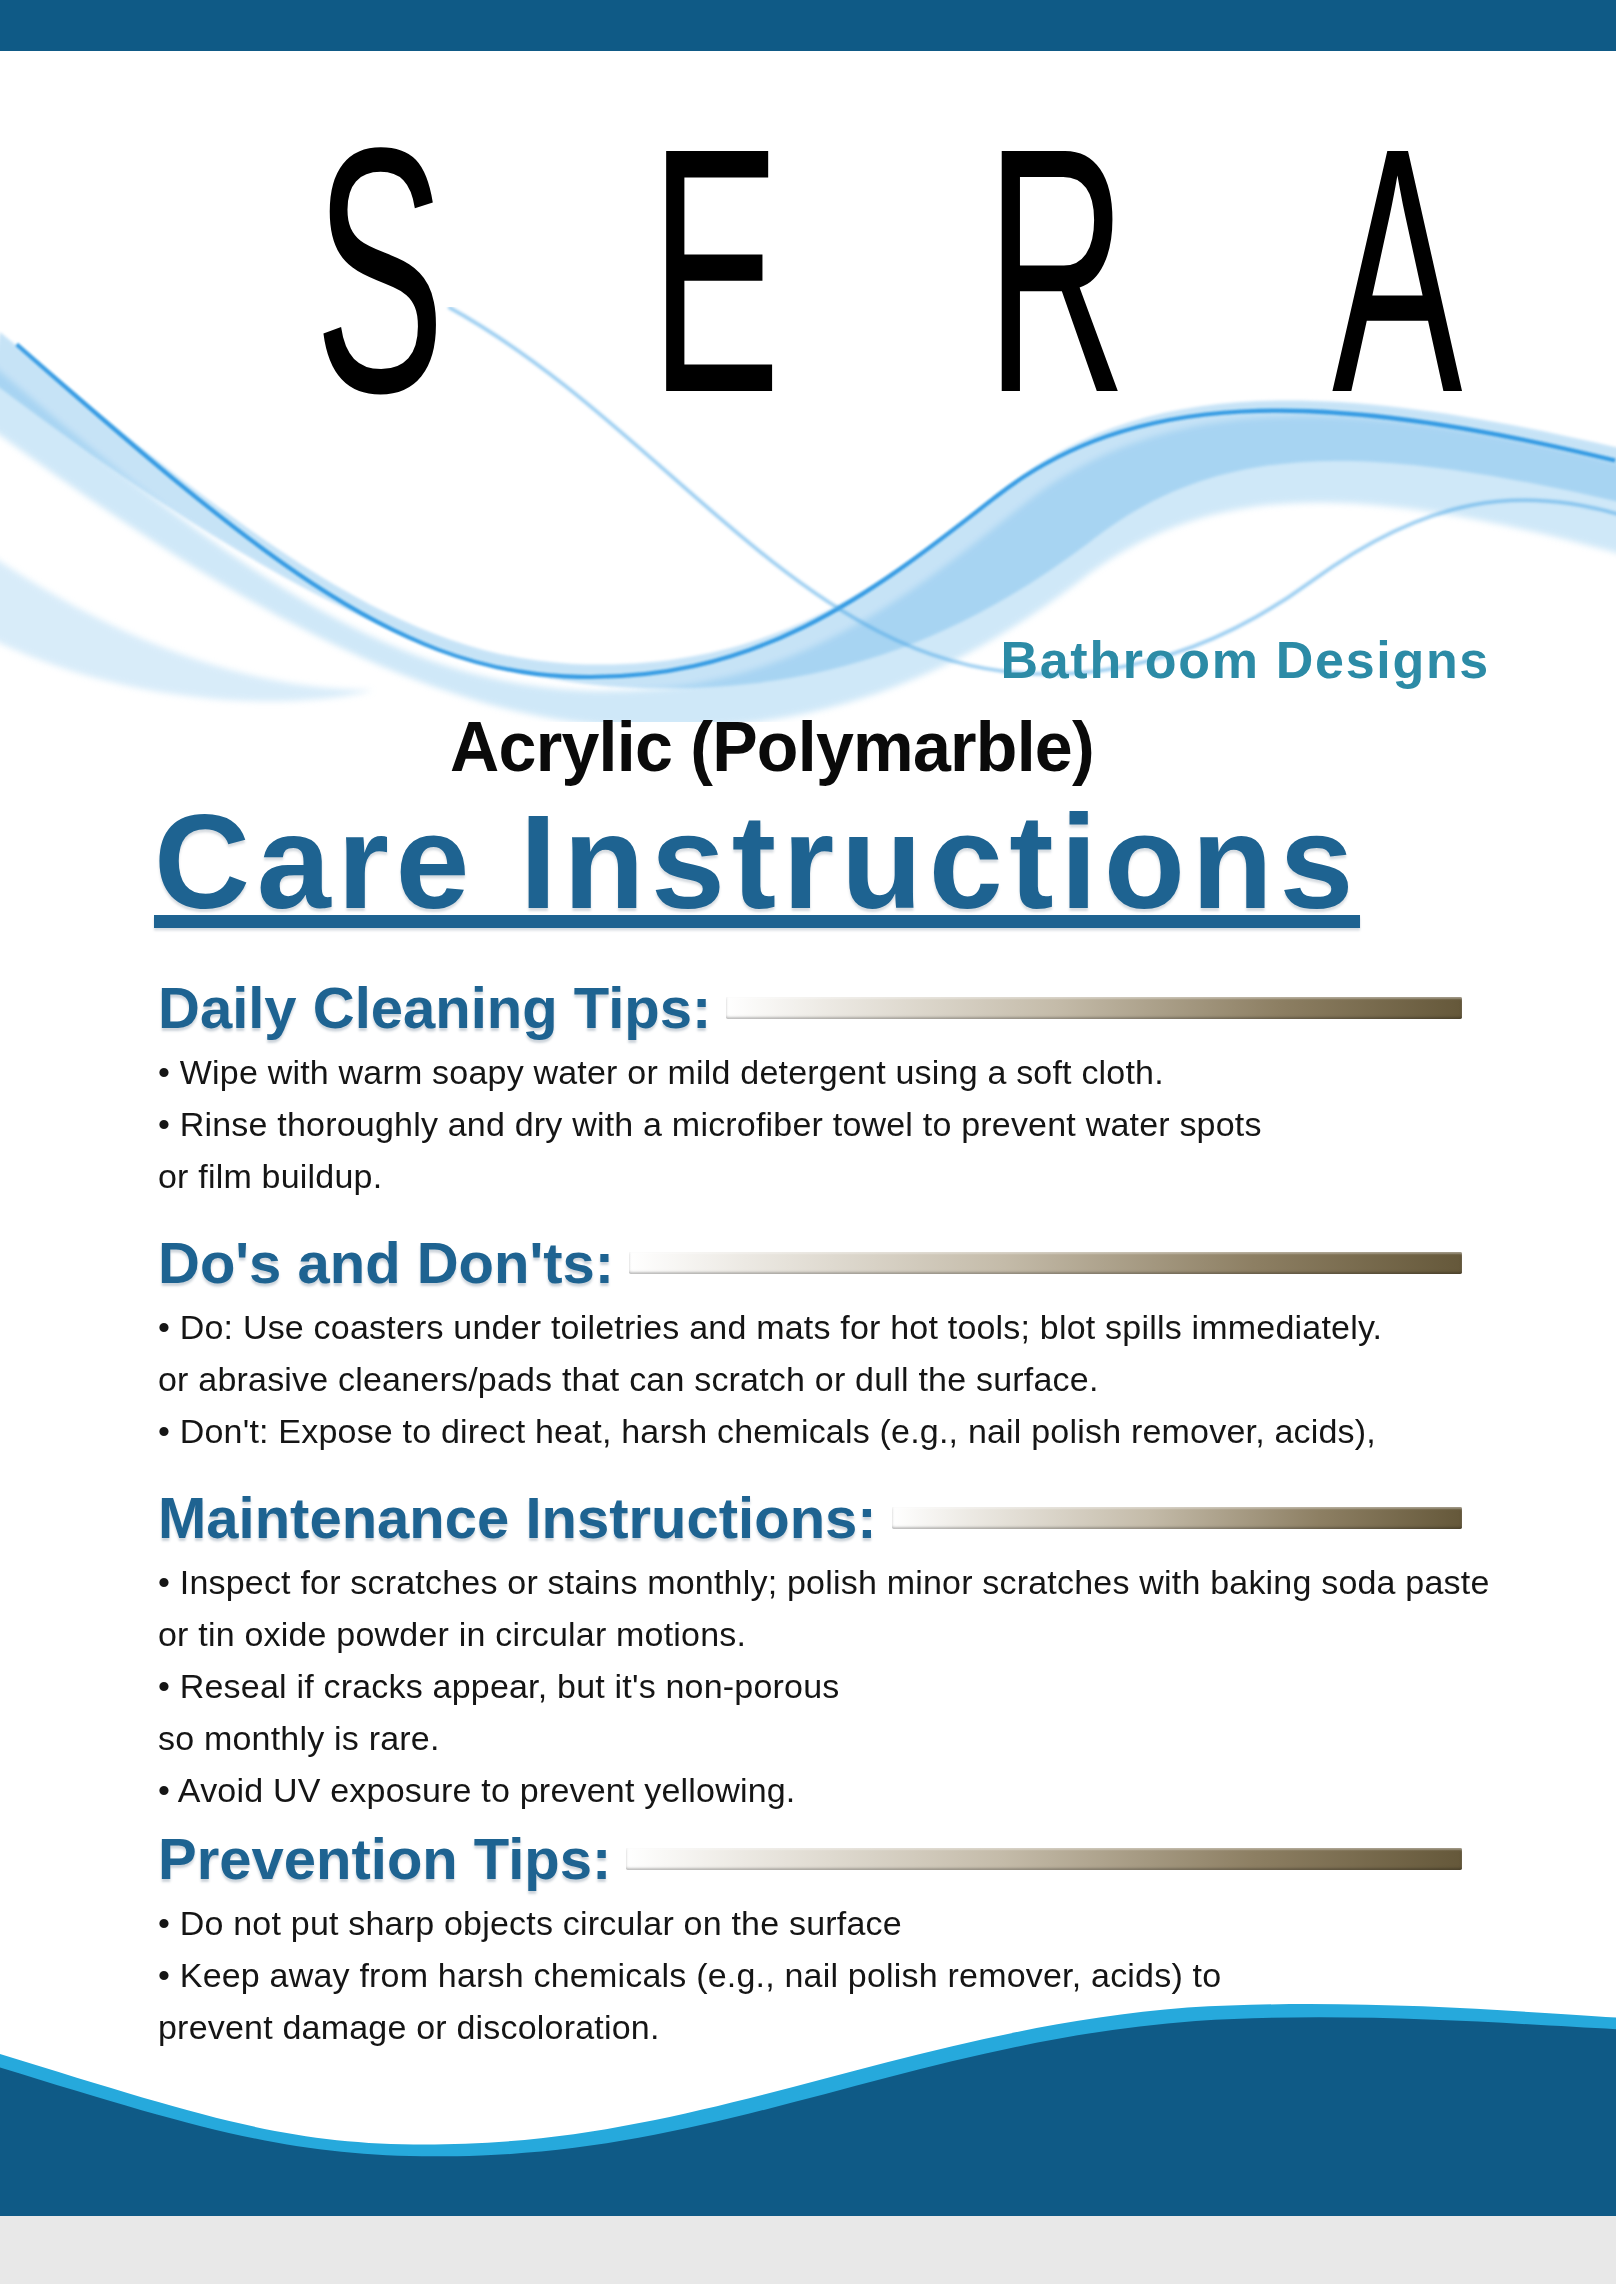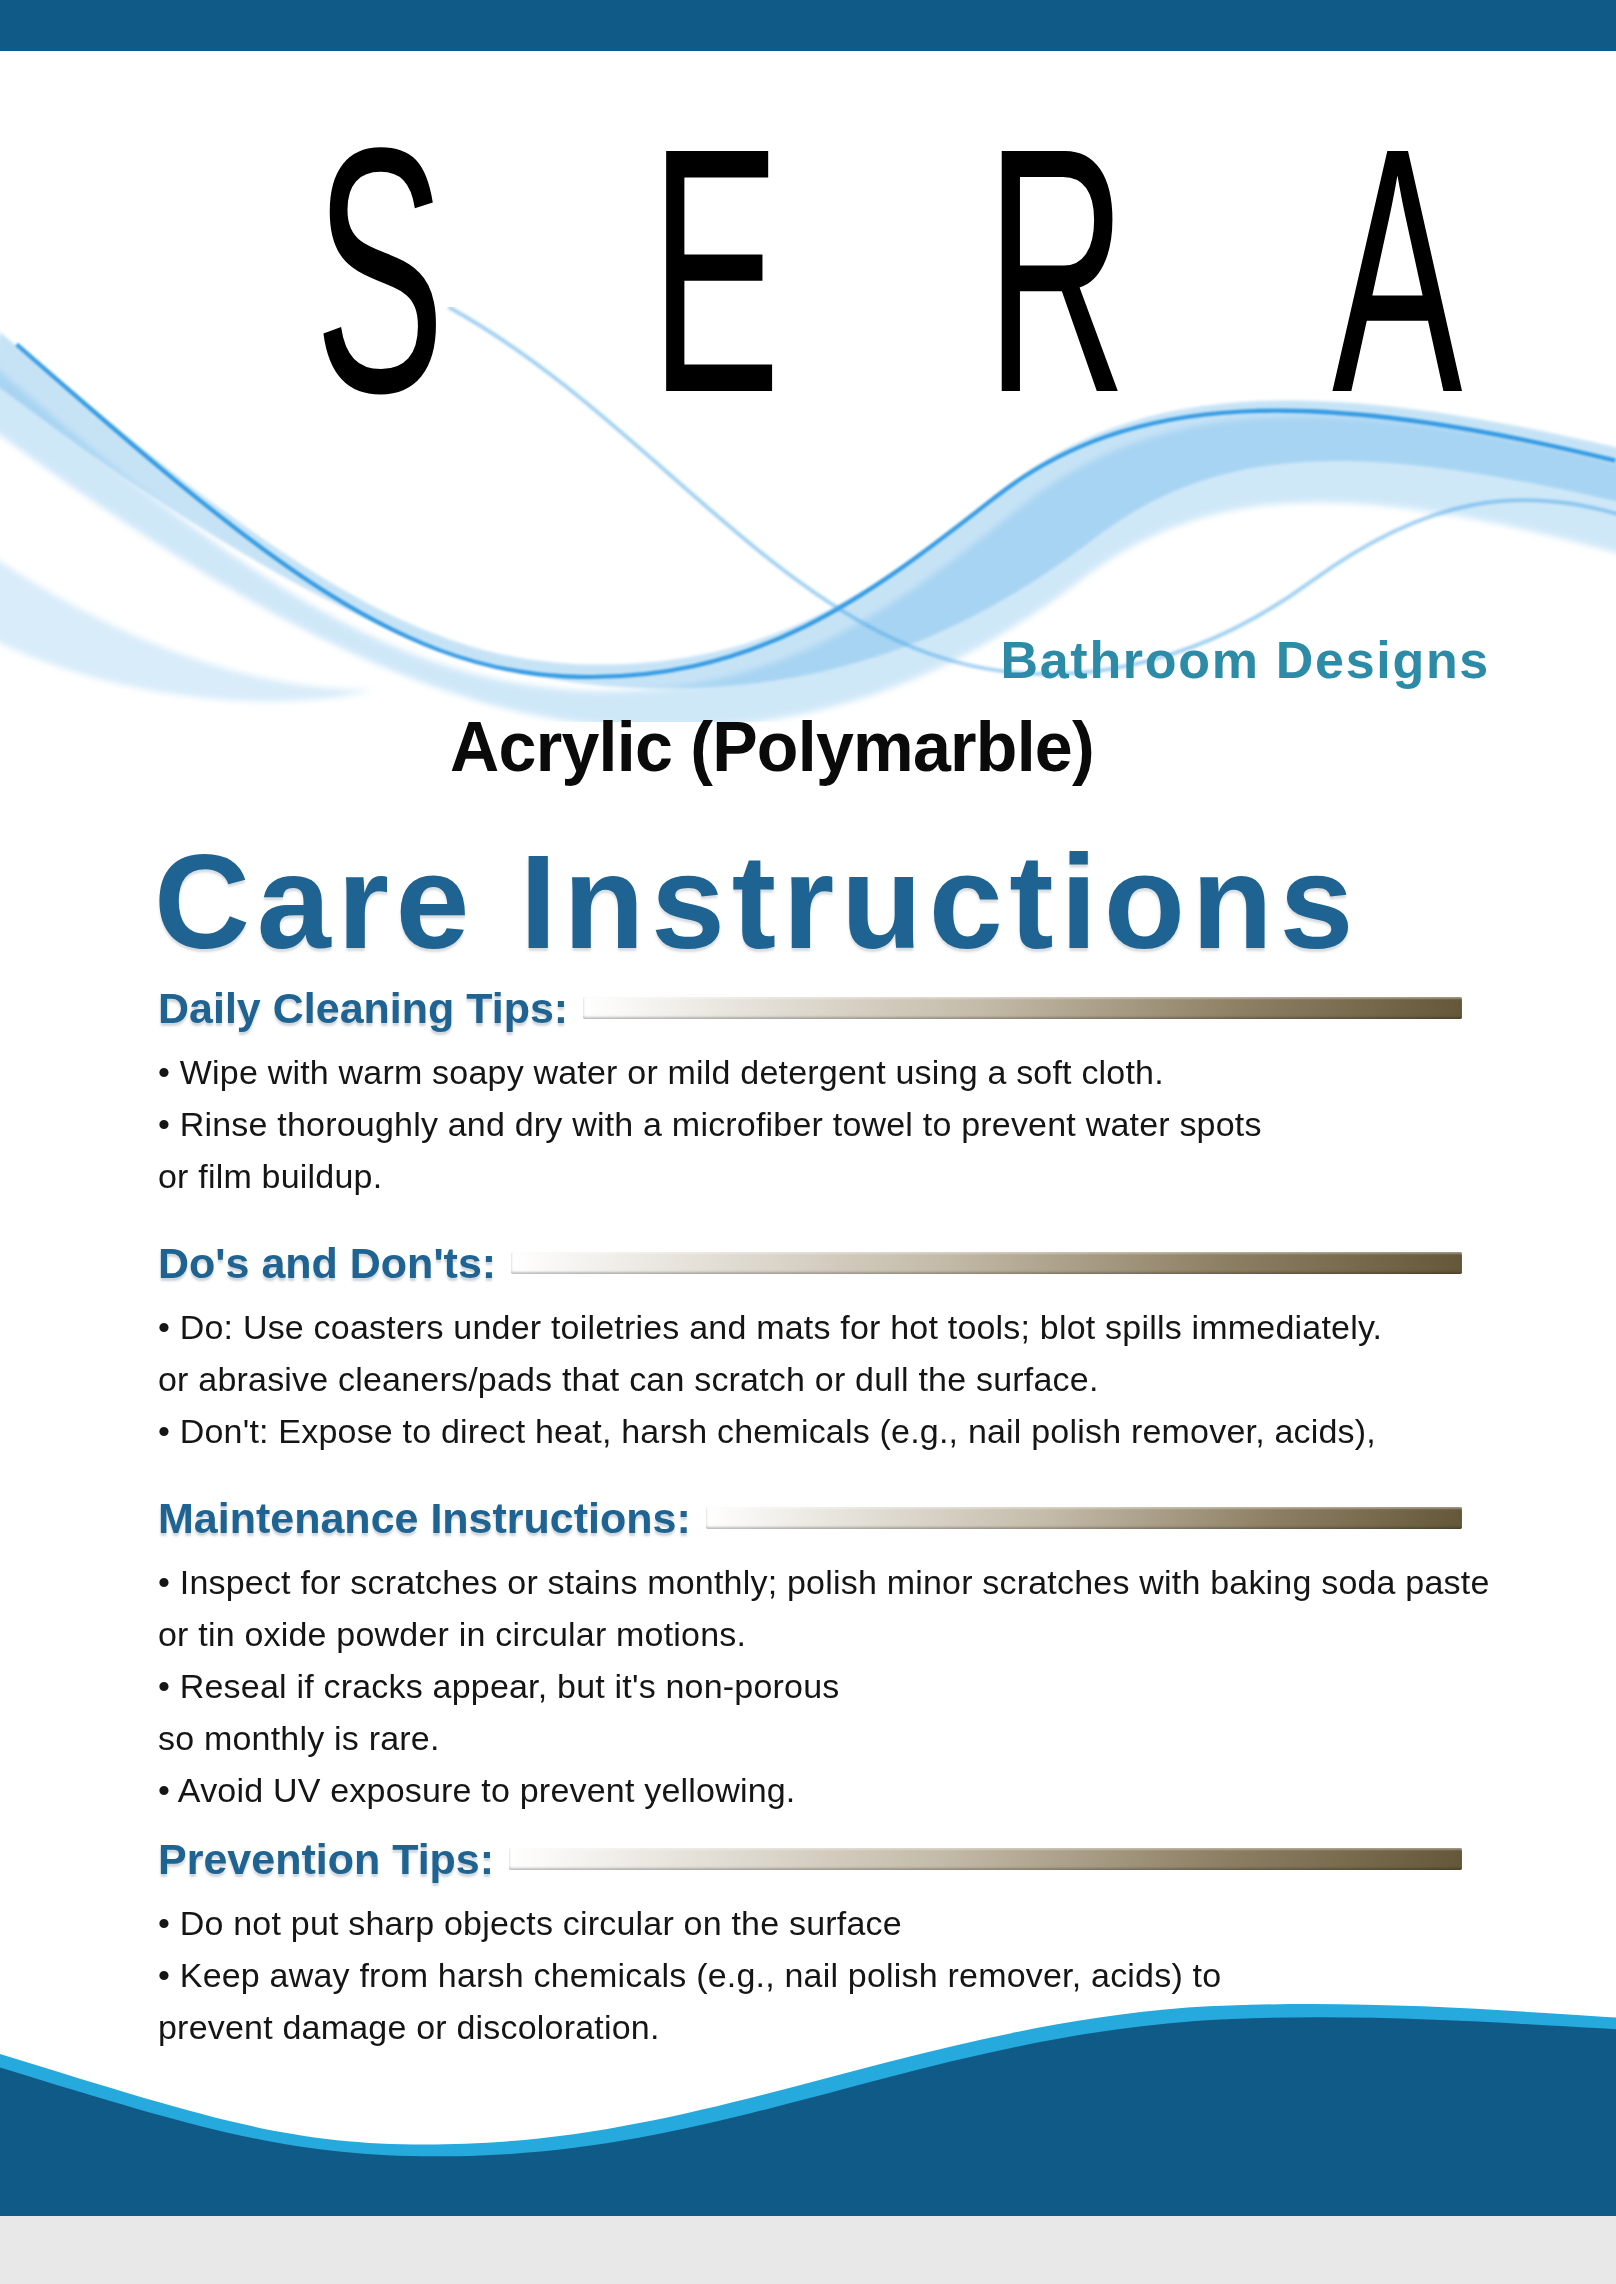--- a/index.html
+++ b/index.html
@@ -44,36 +44,37 @@
     font-size:52px;font-weight:700;letter-spacing:1.7px;
     color:var(--c-teal);
   }
   .material{
     position:absolute;top:706px;left:50%;
     transform:translateX(calc(-50% - 36px)) scaleX(0.96);
     font-size:71px;font-weight:700;color:#0a0a0a;
     white-space:nowrap;letter-spacing:-0.8px;
   }
   .page-title{
-    position:absolute;top:836px;left:154px;
+    position:absolute;top:796px;left:154px;
     font-size:133px;font-weight:700;letter-spacing:6.6px;
     line-height:1;color:var(--c-heading);
     text-shadow:0 2.5px 2.5px rgba(25,55,85,.18);
     white-space:nowrap;
+    text-decoration:underline;
   }
   .content{
     position:absolute;top:980px;left:158px;width:1379px;
   }
   .section{margin-bottom:33px;}
   .section:nth-of-type(3){margin-bottom:15px;}
   .sec-head{
     display:flex;align-items:center;margin-bottom:10px;
   }
   .sec-heading{
-    font-size:43px;font-weight:700;color:var(--c-heading);
+    font-size:58px;font-weight:700;color:var(--c-heading);
     line-height:56px;white-space:nowrap;
     text-shadow:0 2.5px 2.5px rgba(25,55,85,.22);
   }
   .sec-bar{
     flex:1;height:22.4px;margin-left:15px;margin-right:75px;
     border-radius:1.7px;
     background:linear-gradient(90deg,
       rgba(255,255,255,0) 0%, #ECE9E3 14%, #C4BBA9 45%,
       #8D7F63 75%, var(--c-bar-end) 100%);
     box-shadow:inset 0 1.7px 1.7px rgba(255,255,255,.4),

